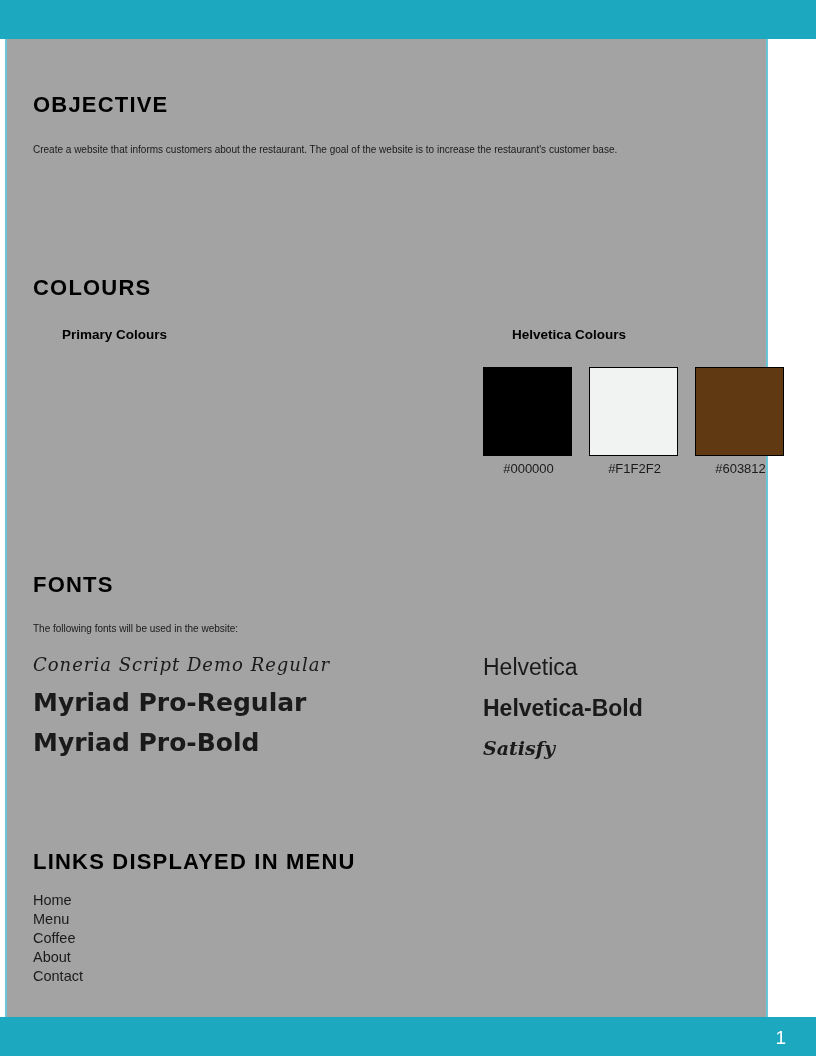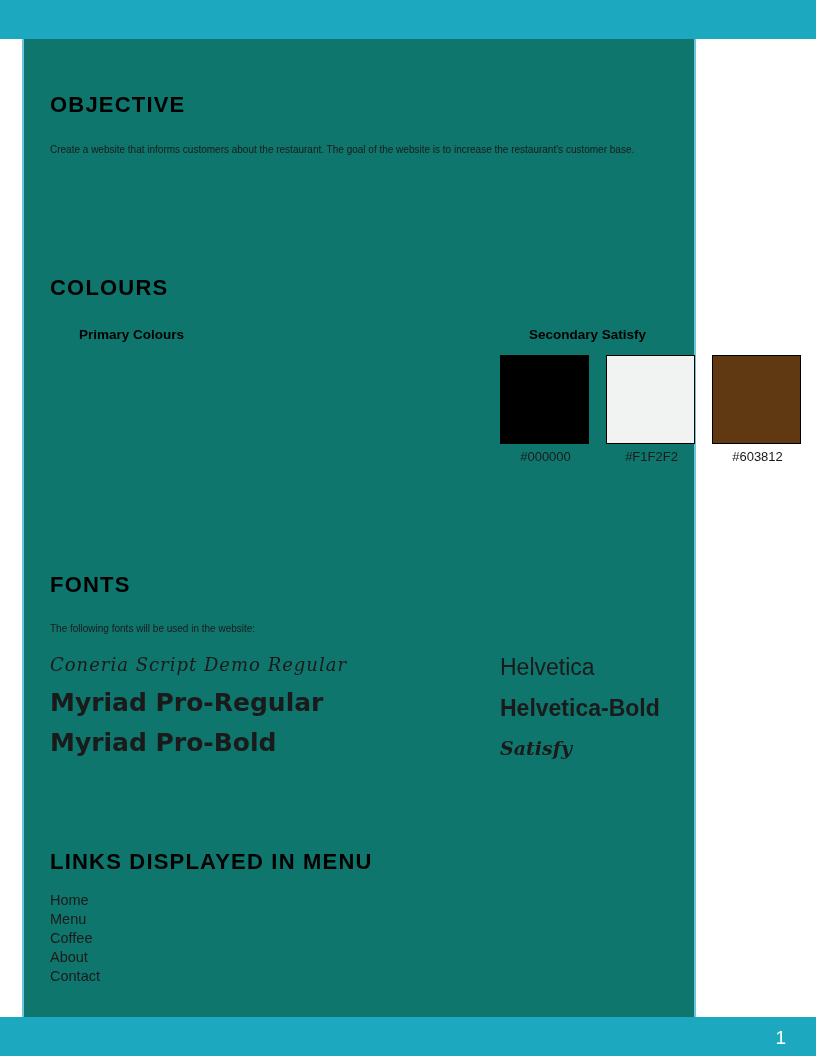--- a/index.html
+++ b/index.html
@@ -49,28 +49,28 @@
     transform: translateY(-50%);
     color: #ffffff;
     font-size: 19px;
     font-family: "Liberation Sans", sans-serif;
     line-height: 1;
   }
 
   
   .sheet {
     position: absolute;
-    left: 22px;
+    left: 5px;
     top: 39px;
-    width: 674px;
+    width: 763px;
     height: 978px;
     box-sizing: border-box;
     border-left: 2px solid #6cc5d8;
     border-right: 2px solid #6cc5d8;
-    background: #0f766e;
+    background: #a3a3a3;
   }
 
   .content {
     position: absolute;
     left: 26px;
     top: 0;
     width: 754px;
     height: 100%;
   }
 
@@ -116,21 +116,21 @@
     height: 130px;
   }
   .colour-group {
     position: absolute;
     top: 0;
   }
   .colour-group.primary { left: 0; }
   .colour-group.secondary { left: 450px; }
 
   .group-label {
-    margin: 0 0 13px 0;
+    margin: 0 0 25px 0;
     font-size: 13.5px;
     font-weight: bold;
     color: #000;
     font-family: "Liberation Sans", sans-serif;
     padding-left: 29px;
   }
 
   .swatch-row {
     display: flex;
     gap: 15px;
@@ -255,21 +255,21 @@
       <section class="colours-block">
         <h2 class="section-title">COLOURS</h2>
 
         <div class="colour-columns">
 
           <div class="colour-group primary">
             <p class="group-label">Primary Colours</p>
           </div>
 
           <div class="colour-group secondary">
-            <p class="group-label">Secondary Satisfy</p>
+            <p class="group-label">Helvetica Colours</p>
             <div class="swatch-row">
               <div class="swatch-cell">
                 <div class="swatch" style="background: rgb(0, 0, 0);"></div>
                 <div class="swatch-hex">#000000</div>
               </div>
               <div class="swatch-cell">
                 <div class="swatch" style="background: rgb(241, 242, 242);"></div>
                 <div class="swatch-hex">#F1F2F2</div>
               </div>
               <div class="swatch-cell">

